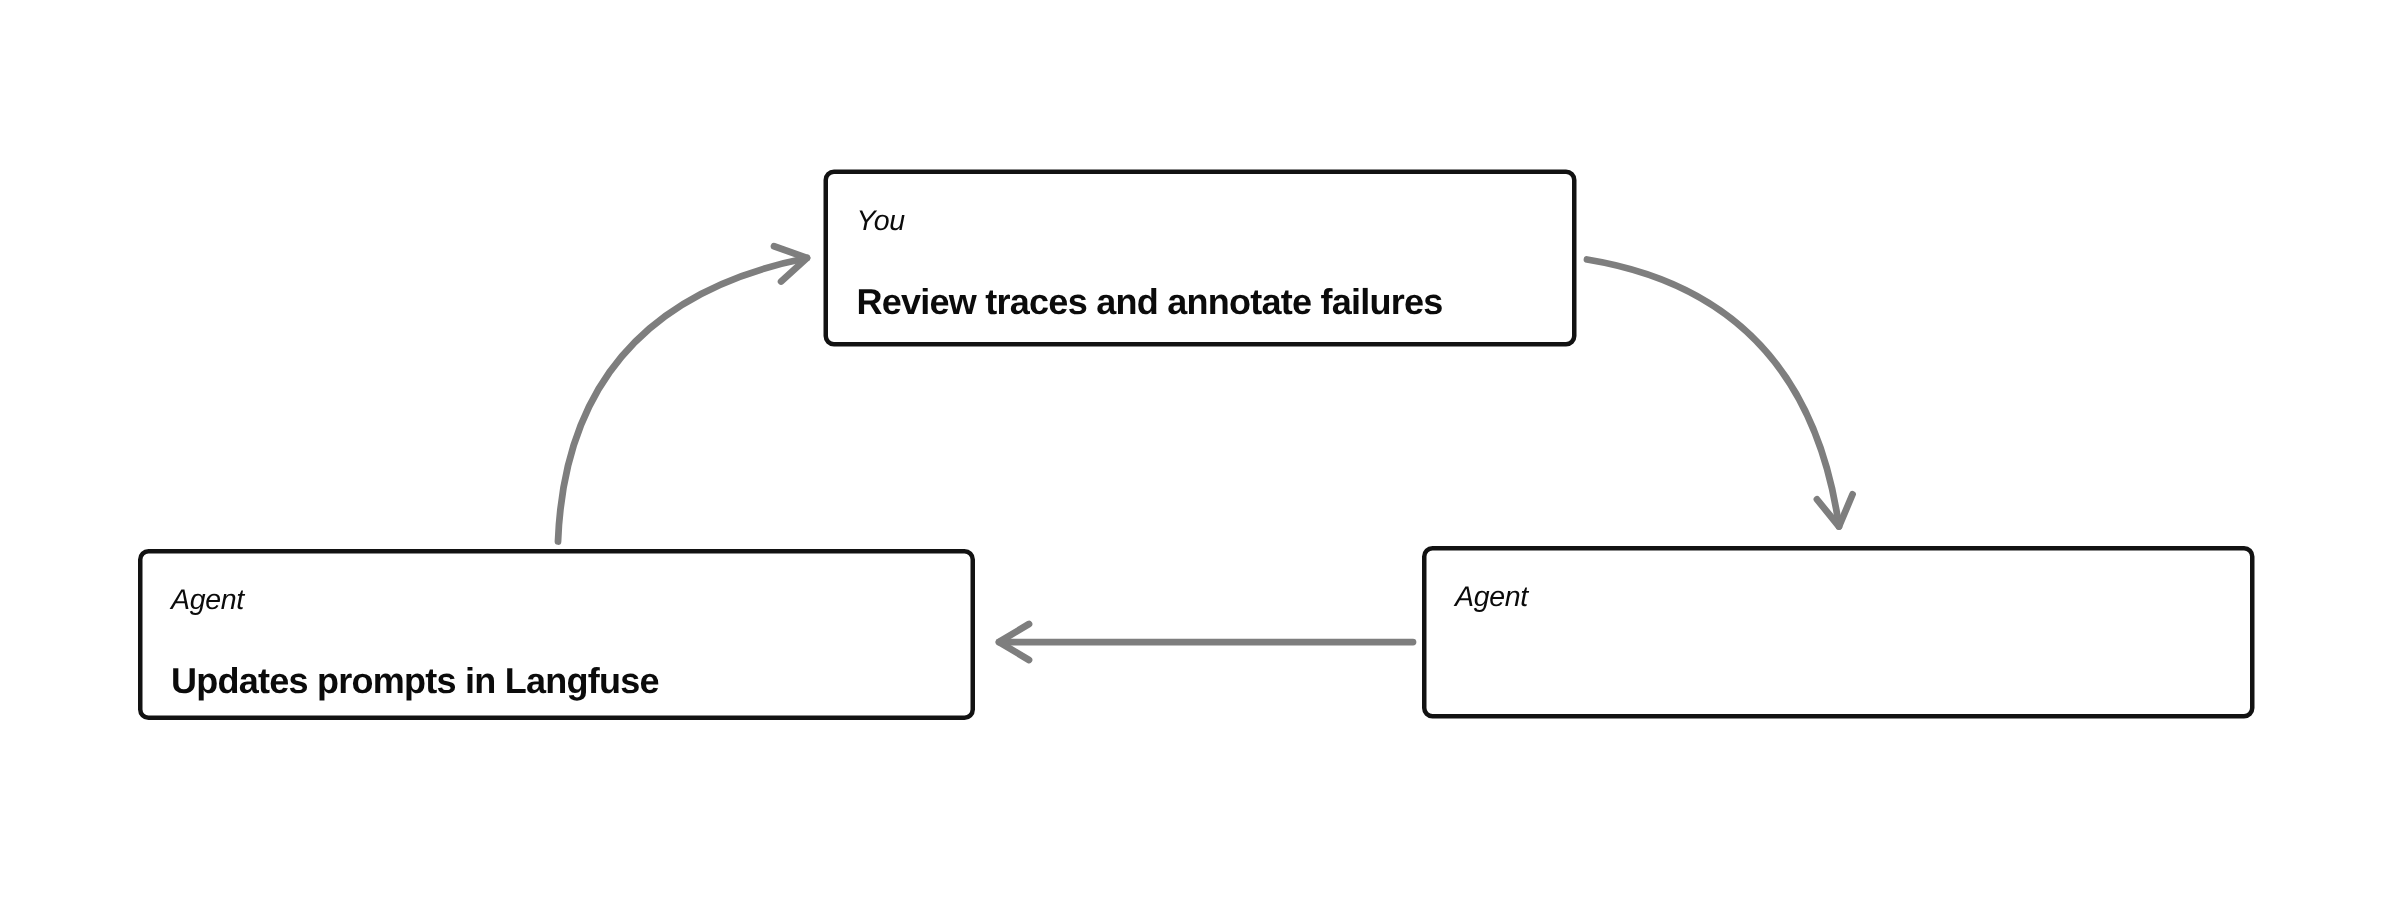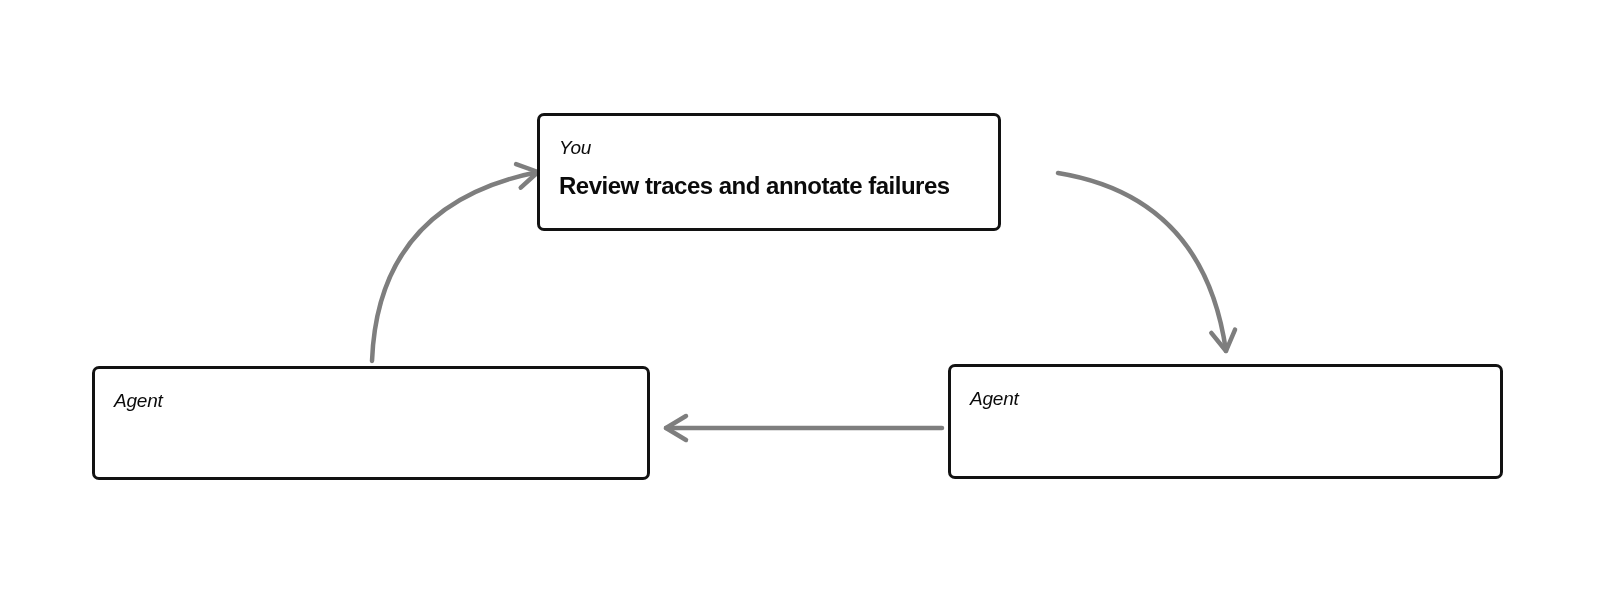--- a/index.html
+++ b/index.html
@@ -38,28 +38,28 @@
   .node-label {
     display: block;
     font-style: italic;
     font-size: 19px;
     line-height: 24px;
     color: var(--text);
     letter-spacing: -0.2px;
   }
   .node-title {
     display: block;
-    margin-top: 11px;
+    margin-top: 27px;
     font-weight: 700;
     font-size: 24px;
     line-height: 30px;
     color: var(--text);
     letter-spacing: -0.5px;
   }
-  .node-you-review   { left: 537px; top: 113px; width: 464px; height: 118px; }
+  .node-you-review   { left: 549px; top: 113px; width: 502px; height: 118px; }
   .node-agent-update { left:  92px; top: 366px; width: 558px; height: 114px; }
   .node-agent-fetch  { left: 948px; top: 364px; width: 555px; height: 115px; }
 </style>
 </head>
 <body>
 
 <div class="canvas">
 
   <svg class="arrow-layer" width="1600" height="603" viewBox="0 0 1600 603" xmlns="http://www.w3.org/2000/svg">
     <defs>
@@ -74,19 +74,20 @@
     </g>
   </svg>
 
   <div class="node node-you-review">
     <span class="node-label">You</span>
     <span class="node-title">Review traces and annotate failures</span>
   </div>
 
   <div class="node node-agent-update">
     <span class="node-label">Agent</span>
+    <span class="node-title">Updates prompts in Langfuse</span>
   </div>
 
   <div class="node node-agent-fetch">
     <span class="node-label">Agent</span>
   </div>
 
 </div>
 
 </body></html>

